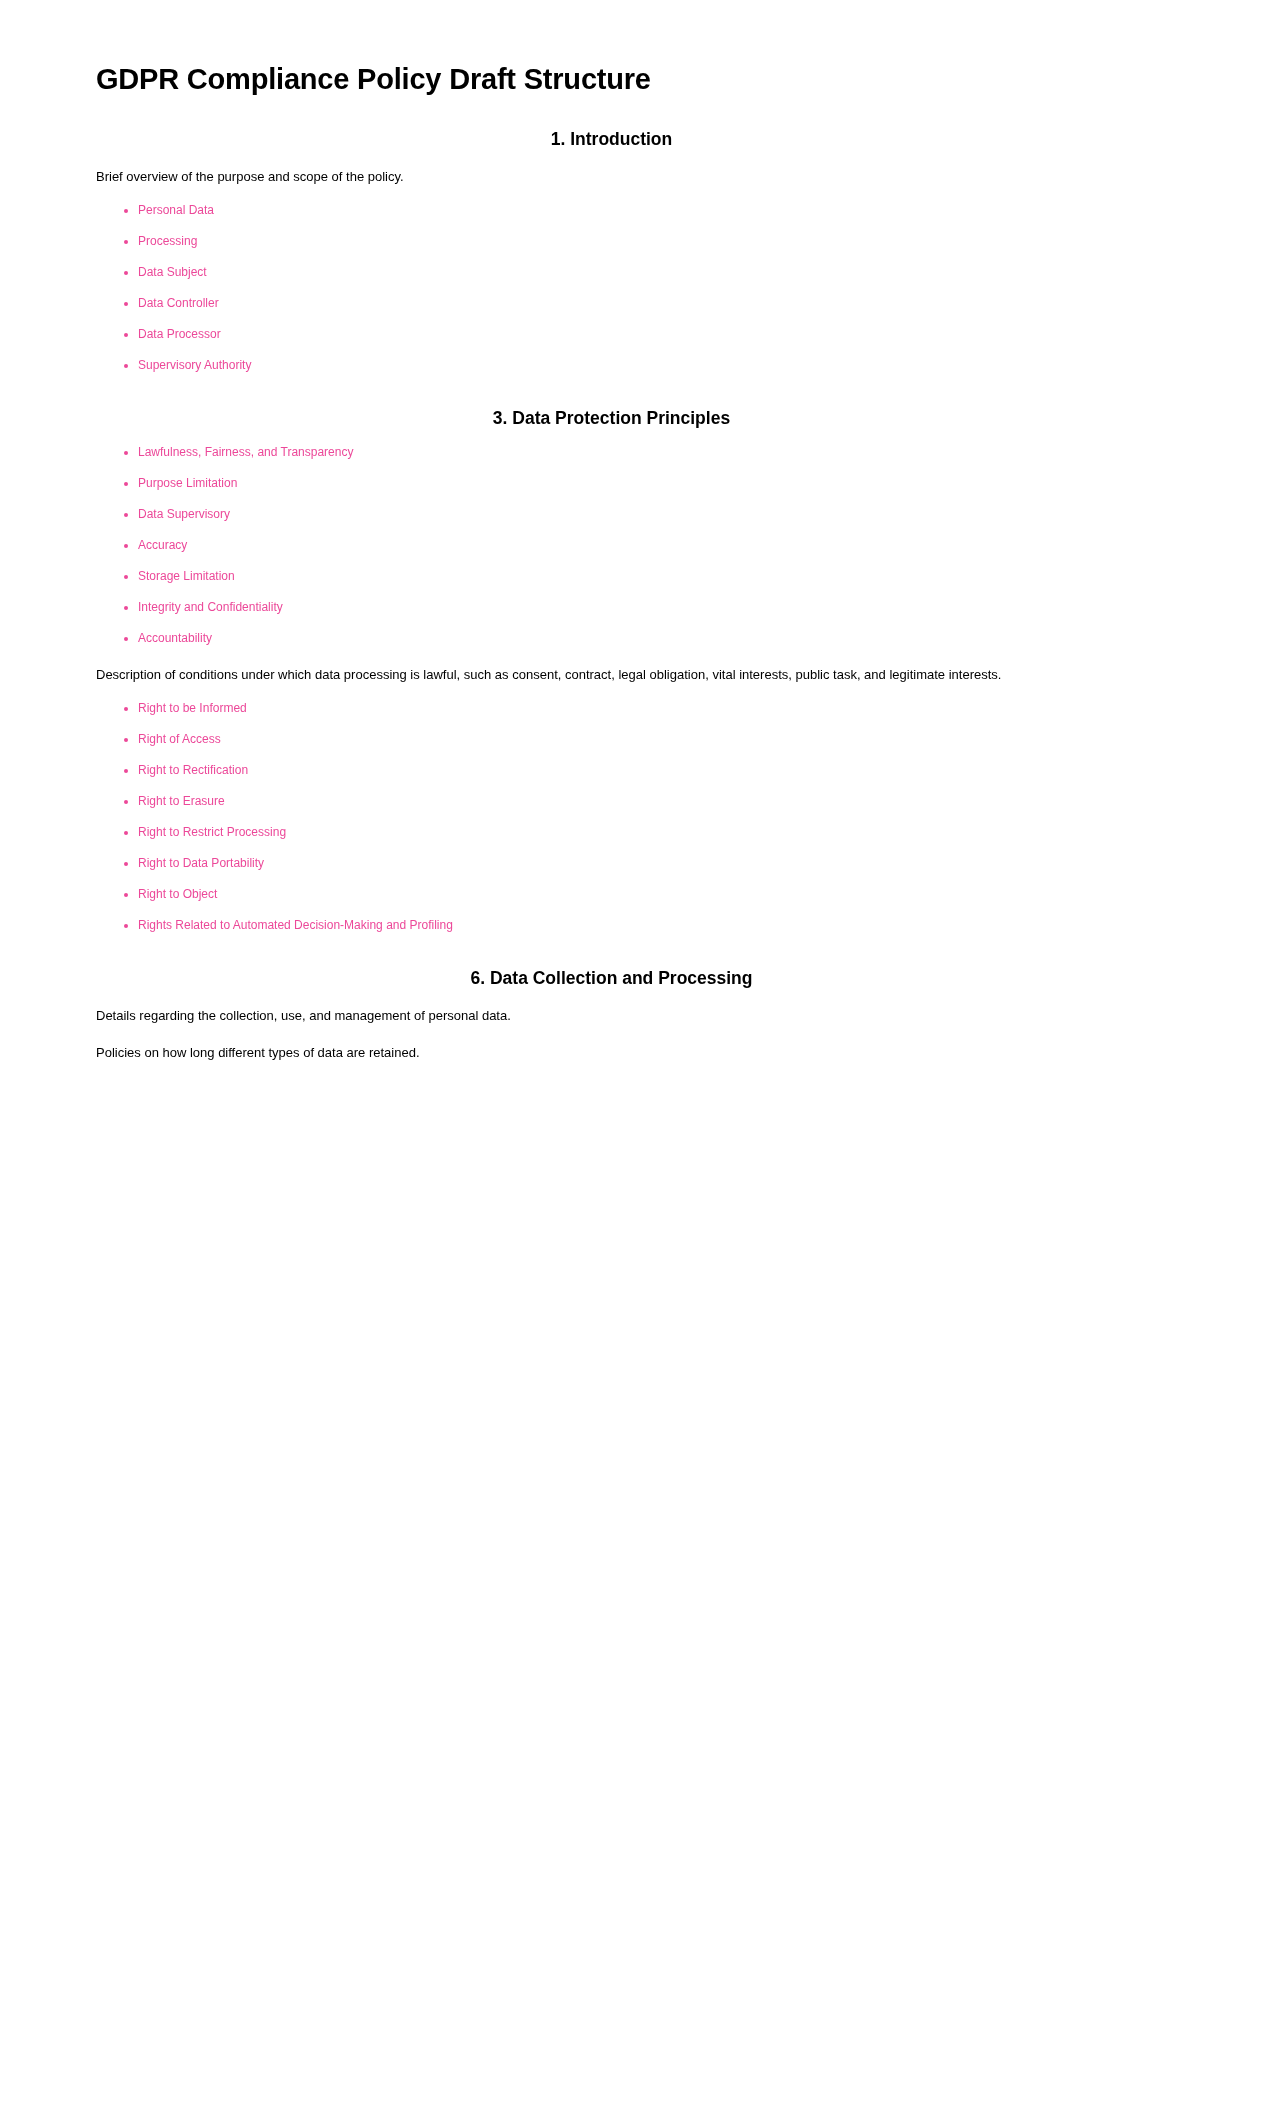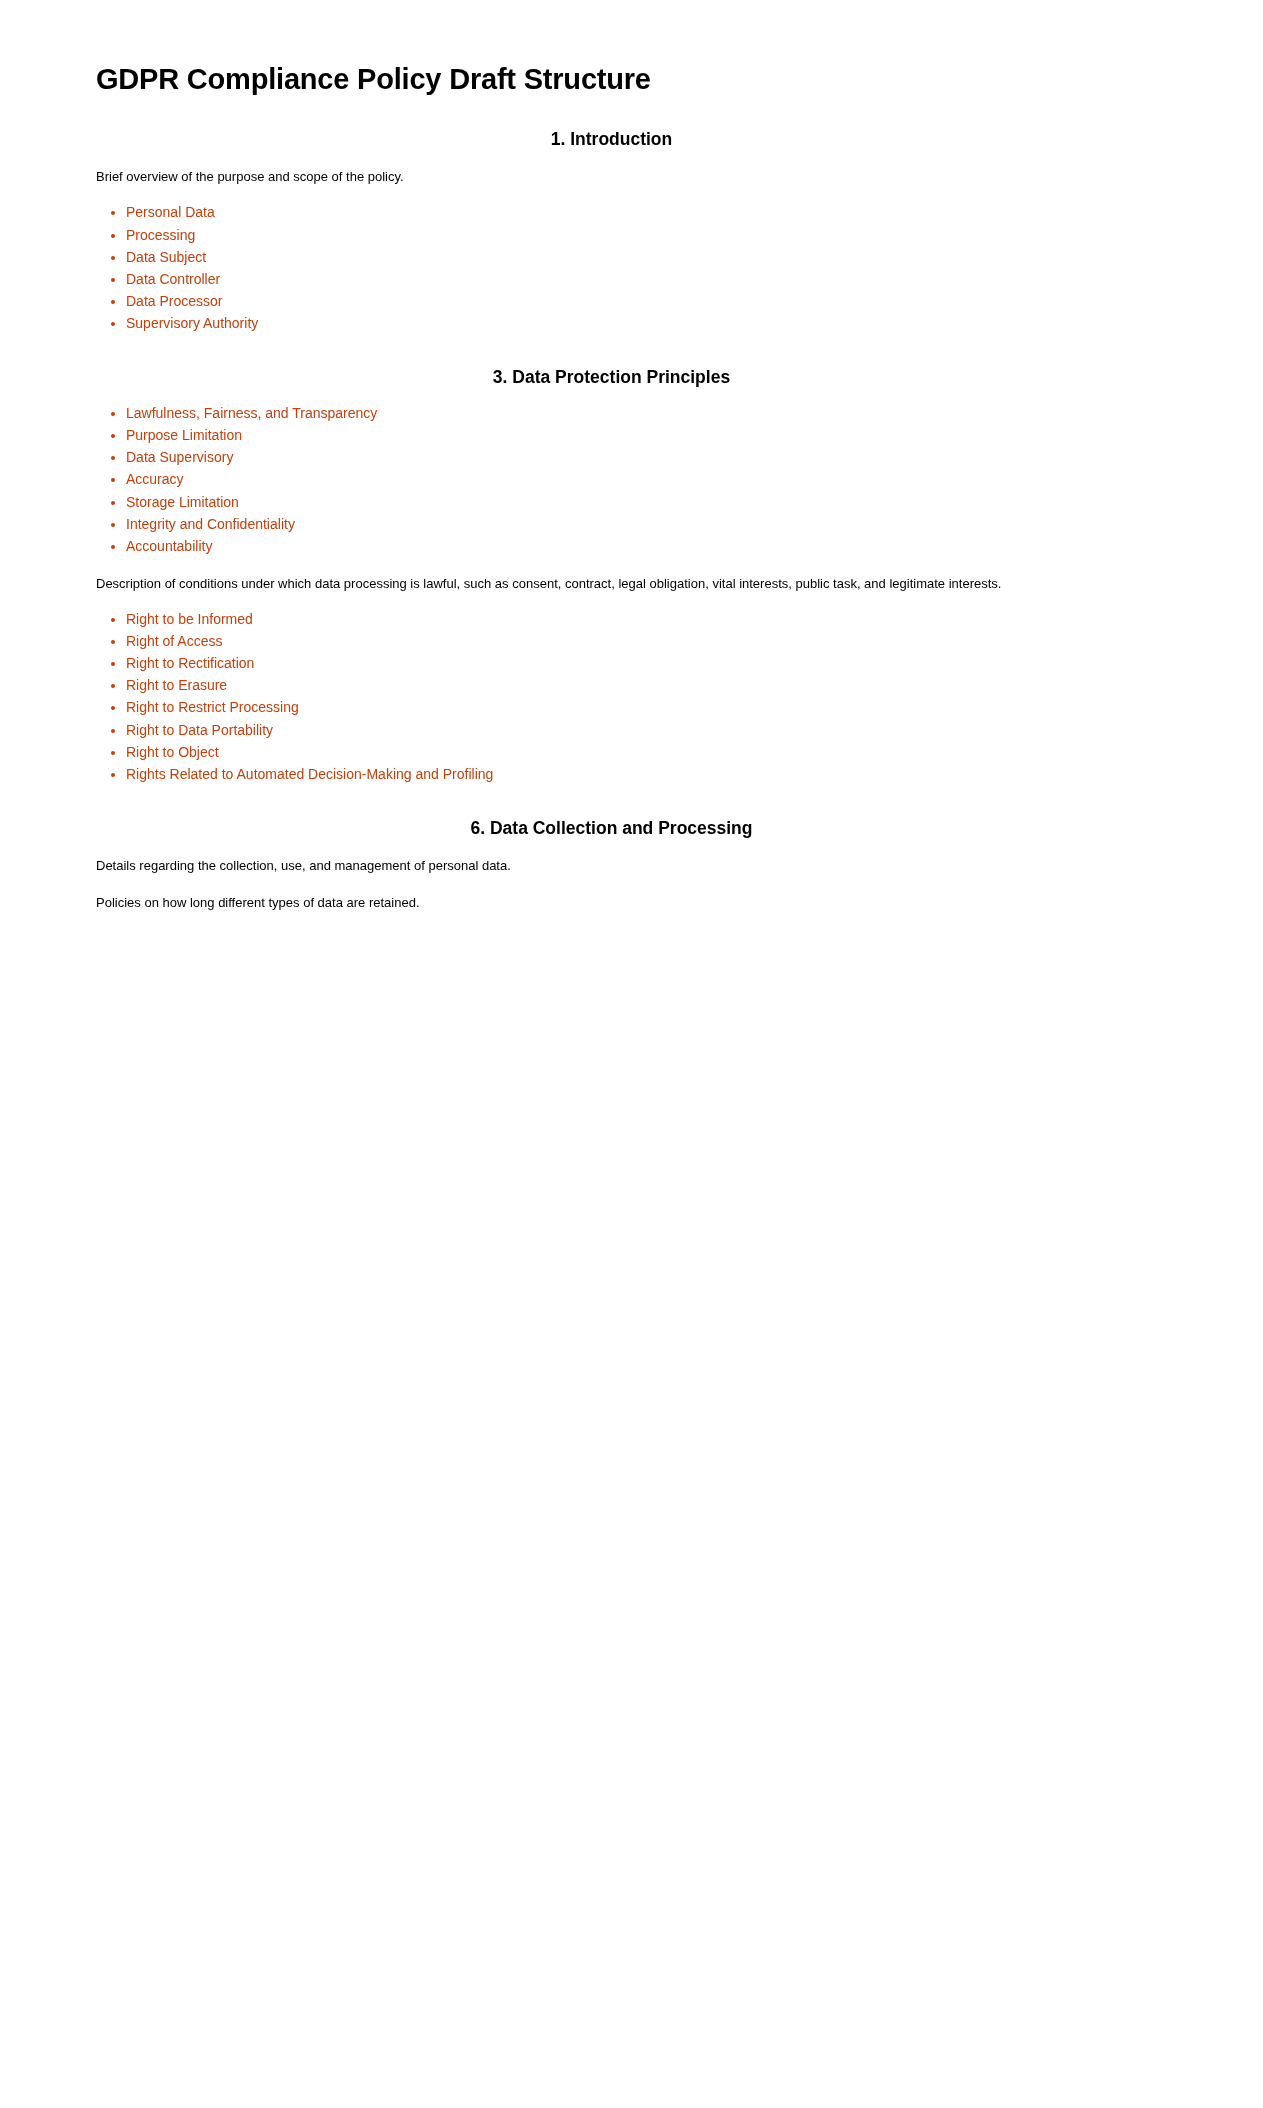--- a/index.html
+++ b/index.html
@@ -46,25 +46,25 @@
     margin: 17px 0 0 0;
     max-width: 1055px;
     color: #000000;
   }
   ul.section-list {
     list-style: disc outside;
     margin: 14px 0 0 0;
     padding-left: 30px;
   }
   ul.section-list li {
-    font-size: 14px;
+    font-size: 12px;
     line-height: 1.58;
-    margin: 0;
+    margin: 12px;
     padding: 0;
-    color: #c2410c;
+    color: #ec4899;
   }
 </style>
 </head>
 <body>
 
 <div class="page">
 
   <h1 class="doc-title">GDPR Compliance Policy Draft Structure</h1>
 
   <div class="section">

